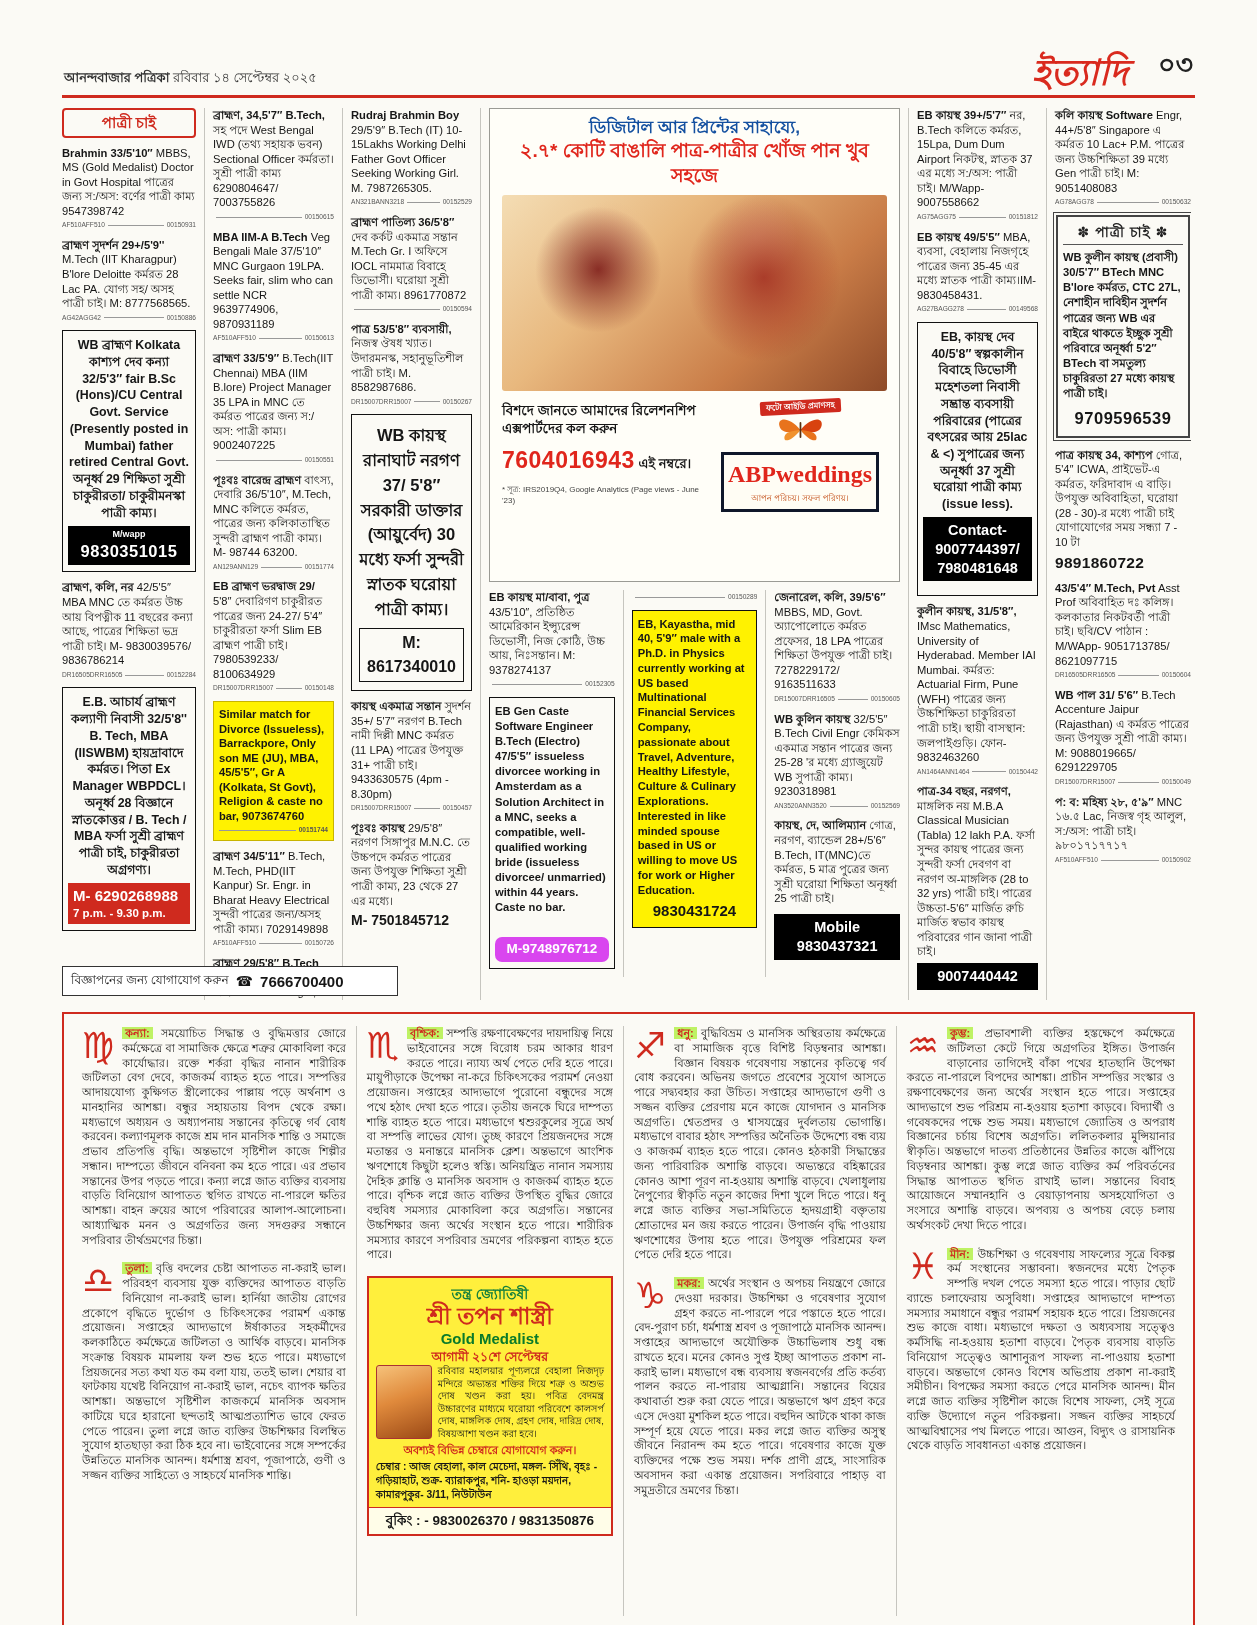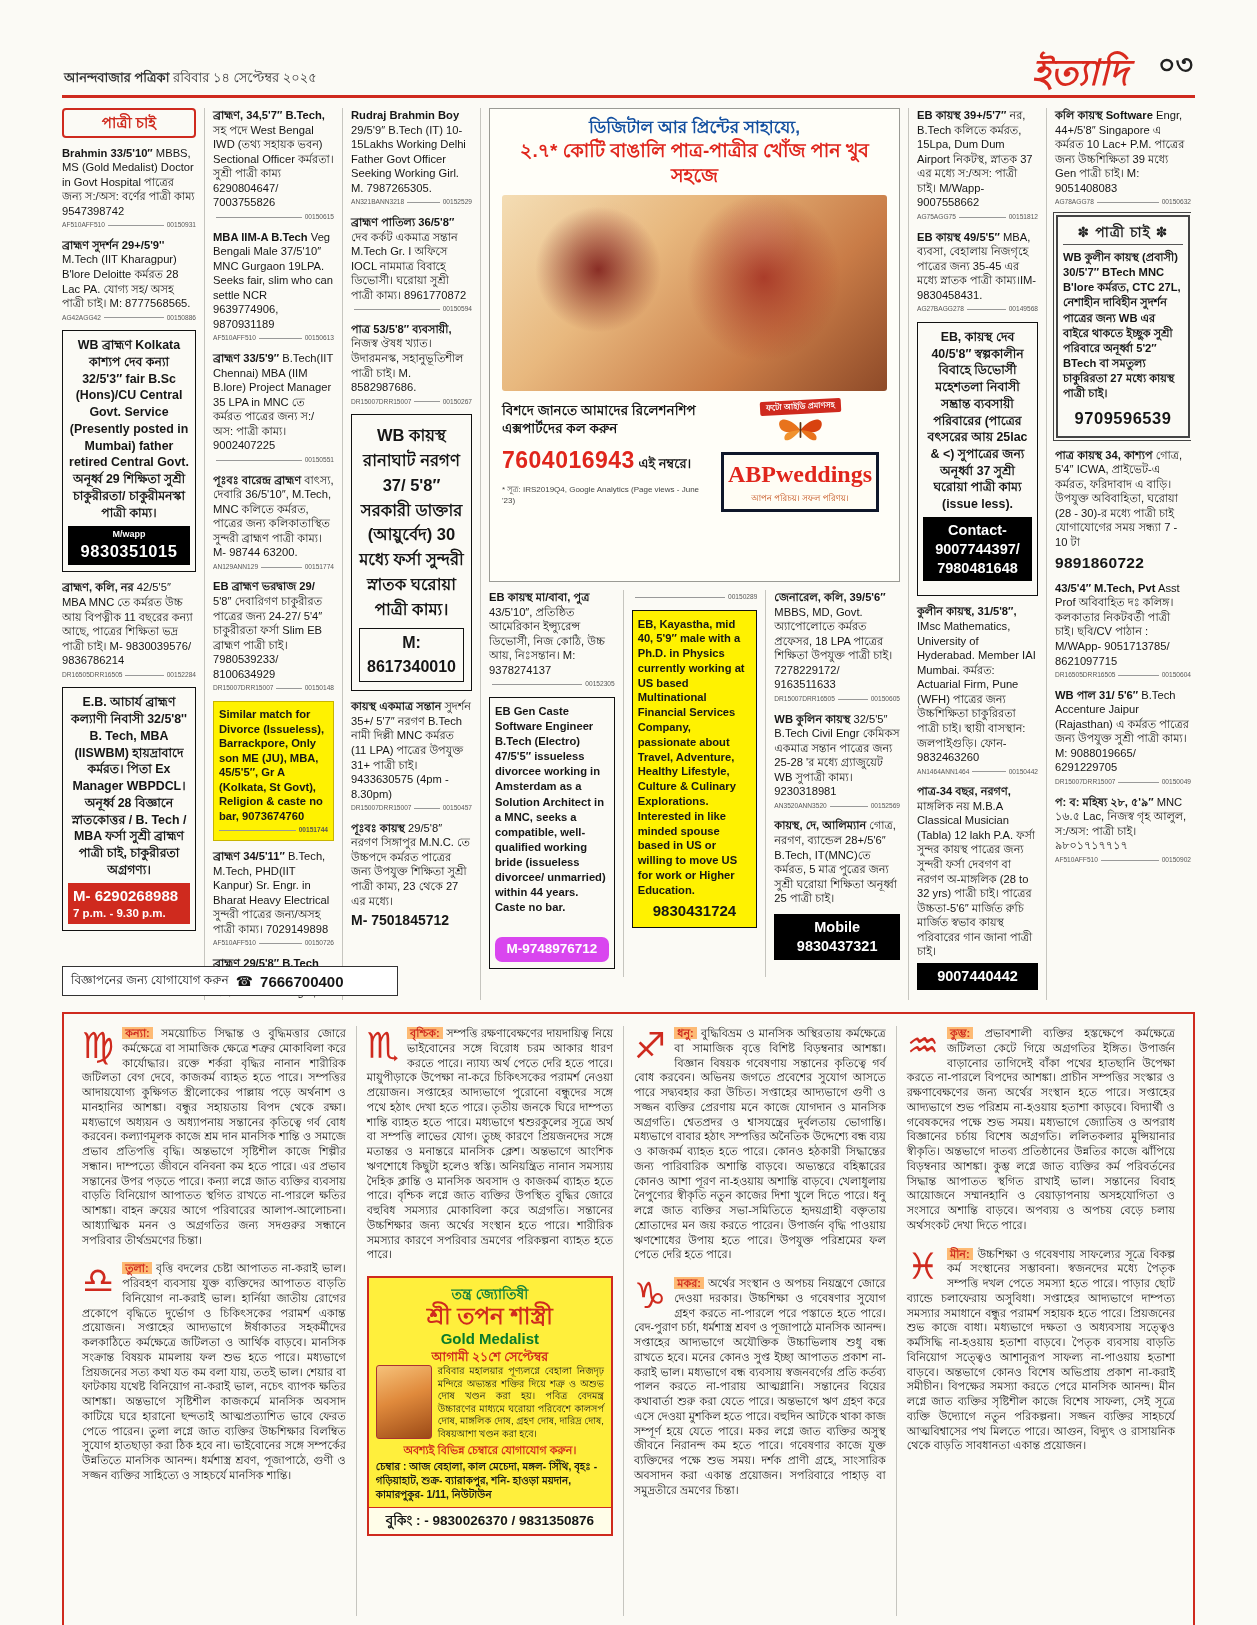--- a/index.html
+++ b/index.html
@@ -96,21 +96,21 @@
   .bigph { font-weight:bold; font-size:15.5px; margin-top:3px; letter-spacing:.3px; }
 
   
   .horoscope { margin:12px 62px 0; border:2px solid #cf2a1e; padding:12px 8px; height:618px;
                display:grid; grid-template-columns:1.03fr .97fr .99fr 1.05fr; overflow:hidden; }
   .hcol { padding:0 10px; font-size:11.1px; line-height:1.33; text-align:justify; overflow:hidden; }
   .hcol + .hcol { border-left:1px solid #c6c5bf; }
   .hentry { margin-bottom:14px; }
   .zicon { float:left; color:#cf2a1e; font-size:36px; line-height:1; margin:2px 8px 2px 0;
            font-family:"DejaVu Sans",sans-serif; }
-  .zlabel { background:#fdba74; color:#cf2a1e; font-weight:bold; padding:0 3px; }
+  .zlabel { background:#bef264; color:#cf2a1e; font-weight:bold; padding:0 3px; }
 
   .astro { border:2px solid #cf2a1e; background:#ffef3c; padding:7px 7px 0; text-align:center; }
   .astro-t1 { color:#15803d; font-weight:bold; font-size:14px; }
   .astro-name { color:#cf2a1e; font-weight:bold; font-size:23px; line-height:1.1; }
   .astro-medal { color:#0a7a2a; font-weight:bold; font-size:15px; }
   .astro-date { color:#cf2a1e; font-weight:bold; font-size:12.5px; }
   .astro-mid { display:flex; gap:6px; margin-top:0; text-align:left; }
   .astro-photo { flex:0 0 56px; height:74px; border:1px solid #a33;
                  background:linear-gradient(160deg,#f6c27a 0%,#e08a3c 45%,#9c4a16 100%); border-radius:3px; }
   .astro-body { font-size:9.6px; line-height:1.3; text-align:justify; }
@@ -522,21 +522,21 @@
       <div class="astro">
         <div class="astro-t1">তন্ত্র জ্যোতিষী</div>
         <div class="astro-name">শ্রী তপন শাস্ত্রী</div>
         <div class="astro-medal">Gold Medalist</div>
         <div class="astro-date">আগামী ২১শে সেপ্টেম্বর</div>
         <div class="astro-mid">
           <div class="astro-photo"></div>
           <div class="astro-body">রবিবার মহালয়ার পূণ্যলগ্নে বেহালা নিজদৃঢ় মন্দিরে অভ্যন্তর শক্তির দিয়ে শত্রু ও অশুভ দোষ খণ্ডন করা হয়। পবিত্র বেদমন্ত্র উচ্চারণের মাধ্যমে ঘরোয়া পরিবেশে কালসর্প দোষ, মাঙ্গলিক দোষ, গ্রহণ দোষ, দারিদ্র দোষ, বিষয়আশা খণ্ডন করা হবে।</div>
         </div>
         <div class="astro-warn">অবশ্যই বিভিন্ন চেম্বারে যোগাযোগ করুন।</div>
-        <div class="astro-ch">চেম্বার : আজ বেহালা, কাল মেচেদা, মঙ্গল- সিঁথি, বৃহঃ - গড়িয়াহাট, শুক্র- ব্যারাকপুর, শনি- হাওড়া ময়দান, কামারপুকুর- 1/11, নিউটাউন</div>
+        <div class="astro-ch">চেম্বার : আজ বেহালা, কাল মেচেদা, মঙ্গল- সিঁথি, বৃহঃ - গড়িয়াহাট, শুক্র- ব্যারাকপুর, শনি- হাওড়া ময়দান, কামারপুকুর- 3/11, নিউটাউন</div>
         <div class="astro-book">বুকিং : - 9830026370 / 9831350876</div>
       </div>
     </div>
     <div class="hcol">
       <div class="hentry">
         <span class="zicon">♐</span>
         <span class="zlabel">ধনু:</span>
         <span>বুদ্ধিবিভ্রম ও মানসিক অস্থিরতায় কর্মক্ষেত্রে বা সামাজিক বৃত্তে বিশিষ্ট বিড়ম্বনার আশঙ্কা। বিজ্ঞান বিষয়ক গবেষণায় সন্তানের কৃতিত্বে গর্ব বোধ করবেন। অভিনয় জগতে প্রবেশের সুযোগ আসতে পারে সদ্ব্যবহার করা উচিত। সপ্তাহের আদ্যভাগে গুণী ও সজ্জন ব্যক্তির প্রেরণায় মনে কাজে যোগদান ও মানসিক অগ্রগতি। শ্বেতপ্রদর ও শ্বাসযন্ত্রের দুর্বলতায় ভোগান্তি। মধ্যভাগে বাবার হঠাৎ সম্পত্তির অনৈতিক উদ্দেশ্যে বন্ধ ব্যয় ও কাজকর্ম ব্যাহত হতে পারে। কোনও হঠকারী সিদ্ধান্তের জন্য পারিবারিক অশান্তি বাড়বে। অভ্যন্তরে বহিষ্কারের কোনও আশা পূরণ না-হওয়ায় অশান্তি বাড়বে। খেলাধুলায় নৈপুণ্যের স্বীকৃতি নতুন কাজের দিশা খুলে দিতে পারে। ধনু লগ্নে জাত ব্যক্তির সভা-সমিতিতে হৃদয়গ্রাহী বক্তৃতায় শ্রোতাদের মন জয় করতে পারেন। উপার্জন বৃদ্ধি পাওয়ায় ঋণশোধের উপায় হতে পারে। উপযুক্ত পরিশ্রমের ফল পেতে দেরি হতে পারে।</span>
       </div>
       <div class="hentry">

